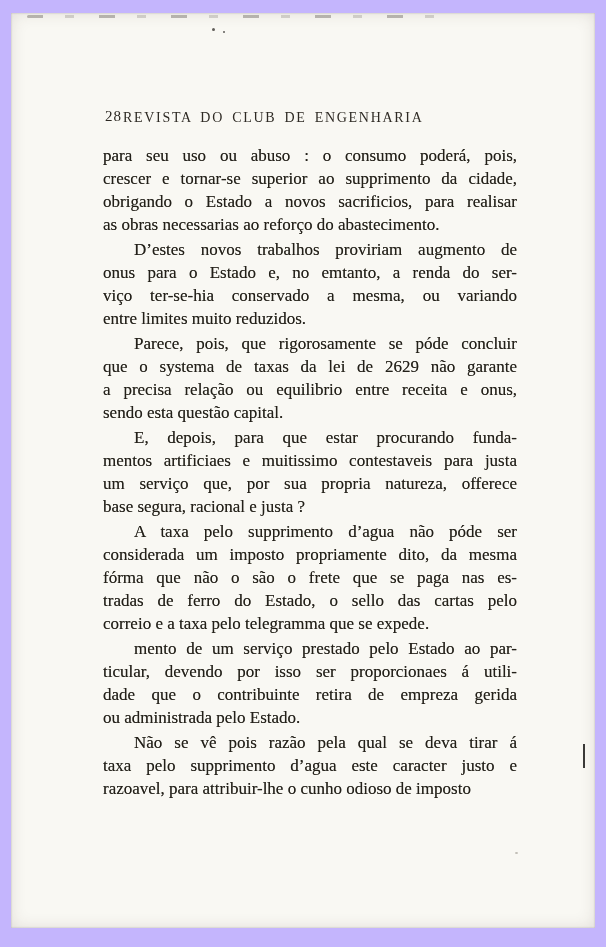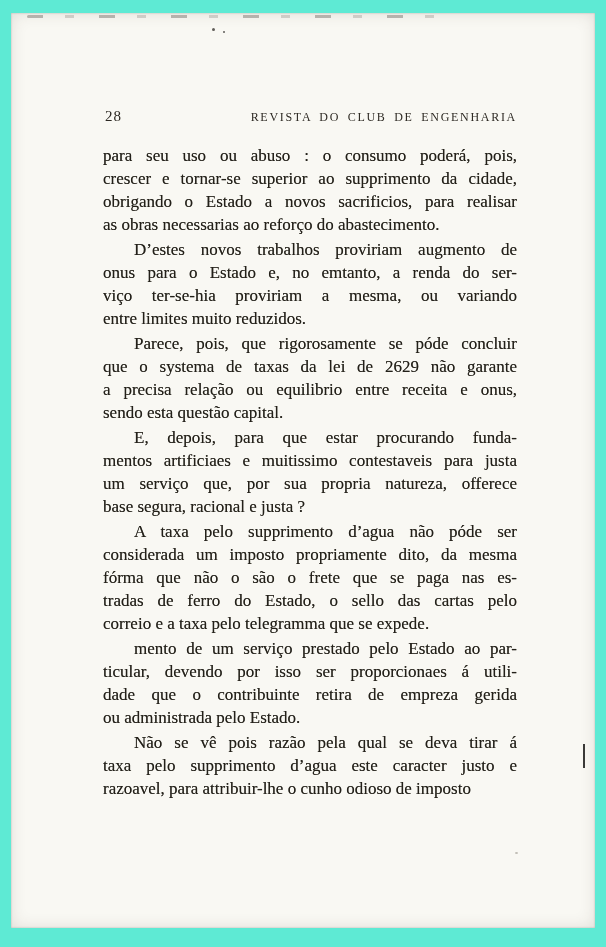--- a/index.html
+++ b/index.html
@@ -5,21 +5,21 @@
   * { margin: 0; padding: 0; box-sizing: border-box; }
   html, body {
     width: 606px; height: 947px;
     background: #0a0a0a;
     overflow: hidden;
     font-family: "Liberation Serif", "DejaVu Serif", serif;
   }
   .scan-frame {
     position: relative;
     width: 606px; height: 947px;
-    background: #5eead4;
+    background: #c4b5fd;
   }
   .page {
     position: absolute;
     left: 11px; top: 13px;
     width: 584px; height: 915px;
     background: #f9f8f3;
     box-shadow: inset 0 0 16px rgba(60,50,40,0.13), inset 0 0 2px rgba(0,0,0,0.25);
   }
   
   .smudge-row {
@@ -49,22 +49,22 @@
     left: 92px; top: 95px;
     width: 414px; height: 20px;
     color: #2c2822;
   }
   .page-number {
     position: absolute; left: 2px; top: 0px;
     font-size: 15px; letter-spacing: 1px;
   }
   .journal-title {
     position: absolute; left: 20px; right: 0; top: 2px;
-    text-align: right;
-    font-size: 12px;
+    text-align: left;
+    font-size: 14px;
     letter-spacing: 1.7px;
     word-spacing: 3px;
     color: #2e2a24;
   }
   
   .text-block {
     position: absolute;
     left: 92px; top: 131px;
     width: 414px;
     color: #232019;
@@ -103,21 +103,21 @@
     <div class="text-block" id="paragraphs">
         <p>
           <span class="line">para seu uso ou abuso : o consumo poderá, pois,</span>
           <span class="line">crescer e tornar-se superior ao supprimento da cidade,</span>
           <span class="line">obrigando o Estado a novos sacrificios, para realisar</span>
           <span class="line lastline">as obras necessarias ao reforço do abastecimento.</span>
         </p>
         <p class="indented">
           <span class="line">D’estes novos trabalhos proviriam augmento de</span>
           <span class="line">onus para o Estado e, no emtanto, a renda do ser-</span>
-          <span class="line">viço ter-se-hia proviriam a mesma, ou variando</span>
+          <span class="line">viço ter-se-hia conservado a mesma, ou variando</span>
           <span class="line lastline">entre limites muito reduzidos.</span>
         </p>
         <p class="indented">
           <span class="line">Parece, pois, que rigorosamente se póde concluir</span>
           <span class="line">que o systema de taxas da lei de 2629 não garante</span>
           <span class="line">a precisa relação ou equilibrio entre receita e onus,</span>
           <span class="line lastline">sendo esta questão capital.</span>
         </p>
         <p class="indented">
           <span class="line">E, depois, para que estar procurando funda-</span>

